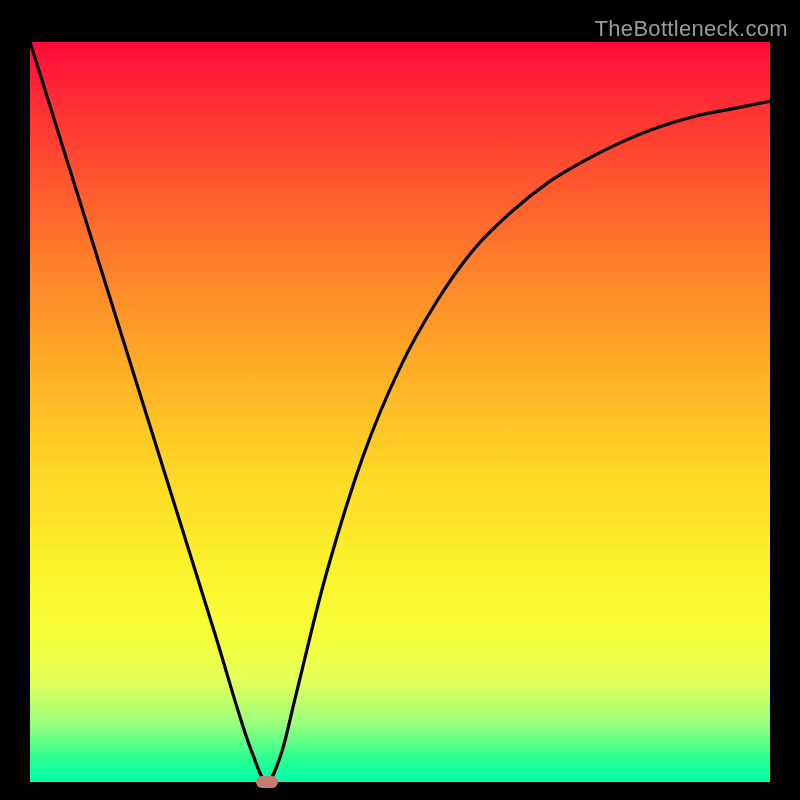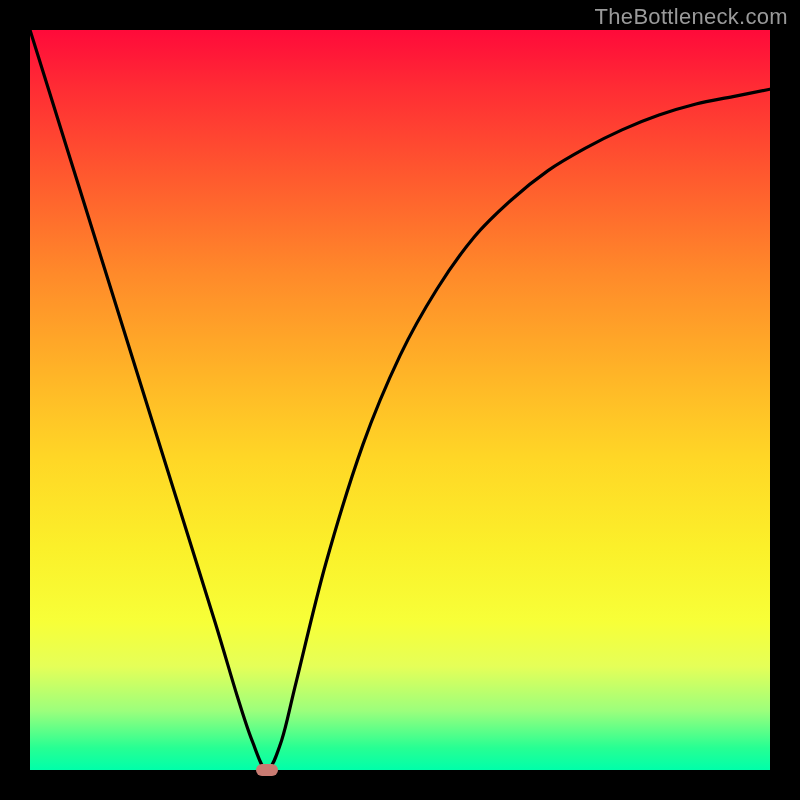--- a/index.html
+++ b/index.html
@@ -5,21 +5,21 @@
   html, body {
     margin: 0;
     padding: 0;
     width: 800px;
     height: 800px;
     background: #000;
     overflow: hidden;
   }
   .frame {
     position: absolute;
-    top: 0;
+    top: 12px;
     left: 0;
     width: 800px;
     height: 684px;
     background: #000;
   }
   .plot-area {
     position: absolute;
     top: 30px;
     left: 30px;
     width: 740px;

